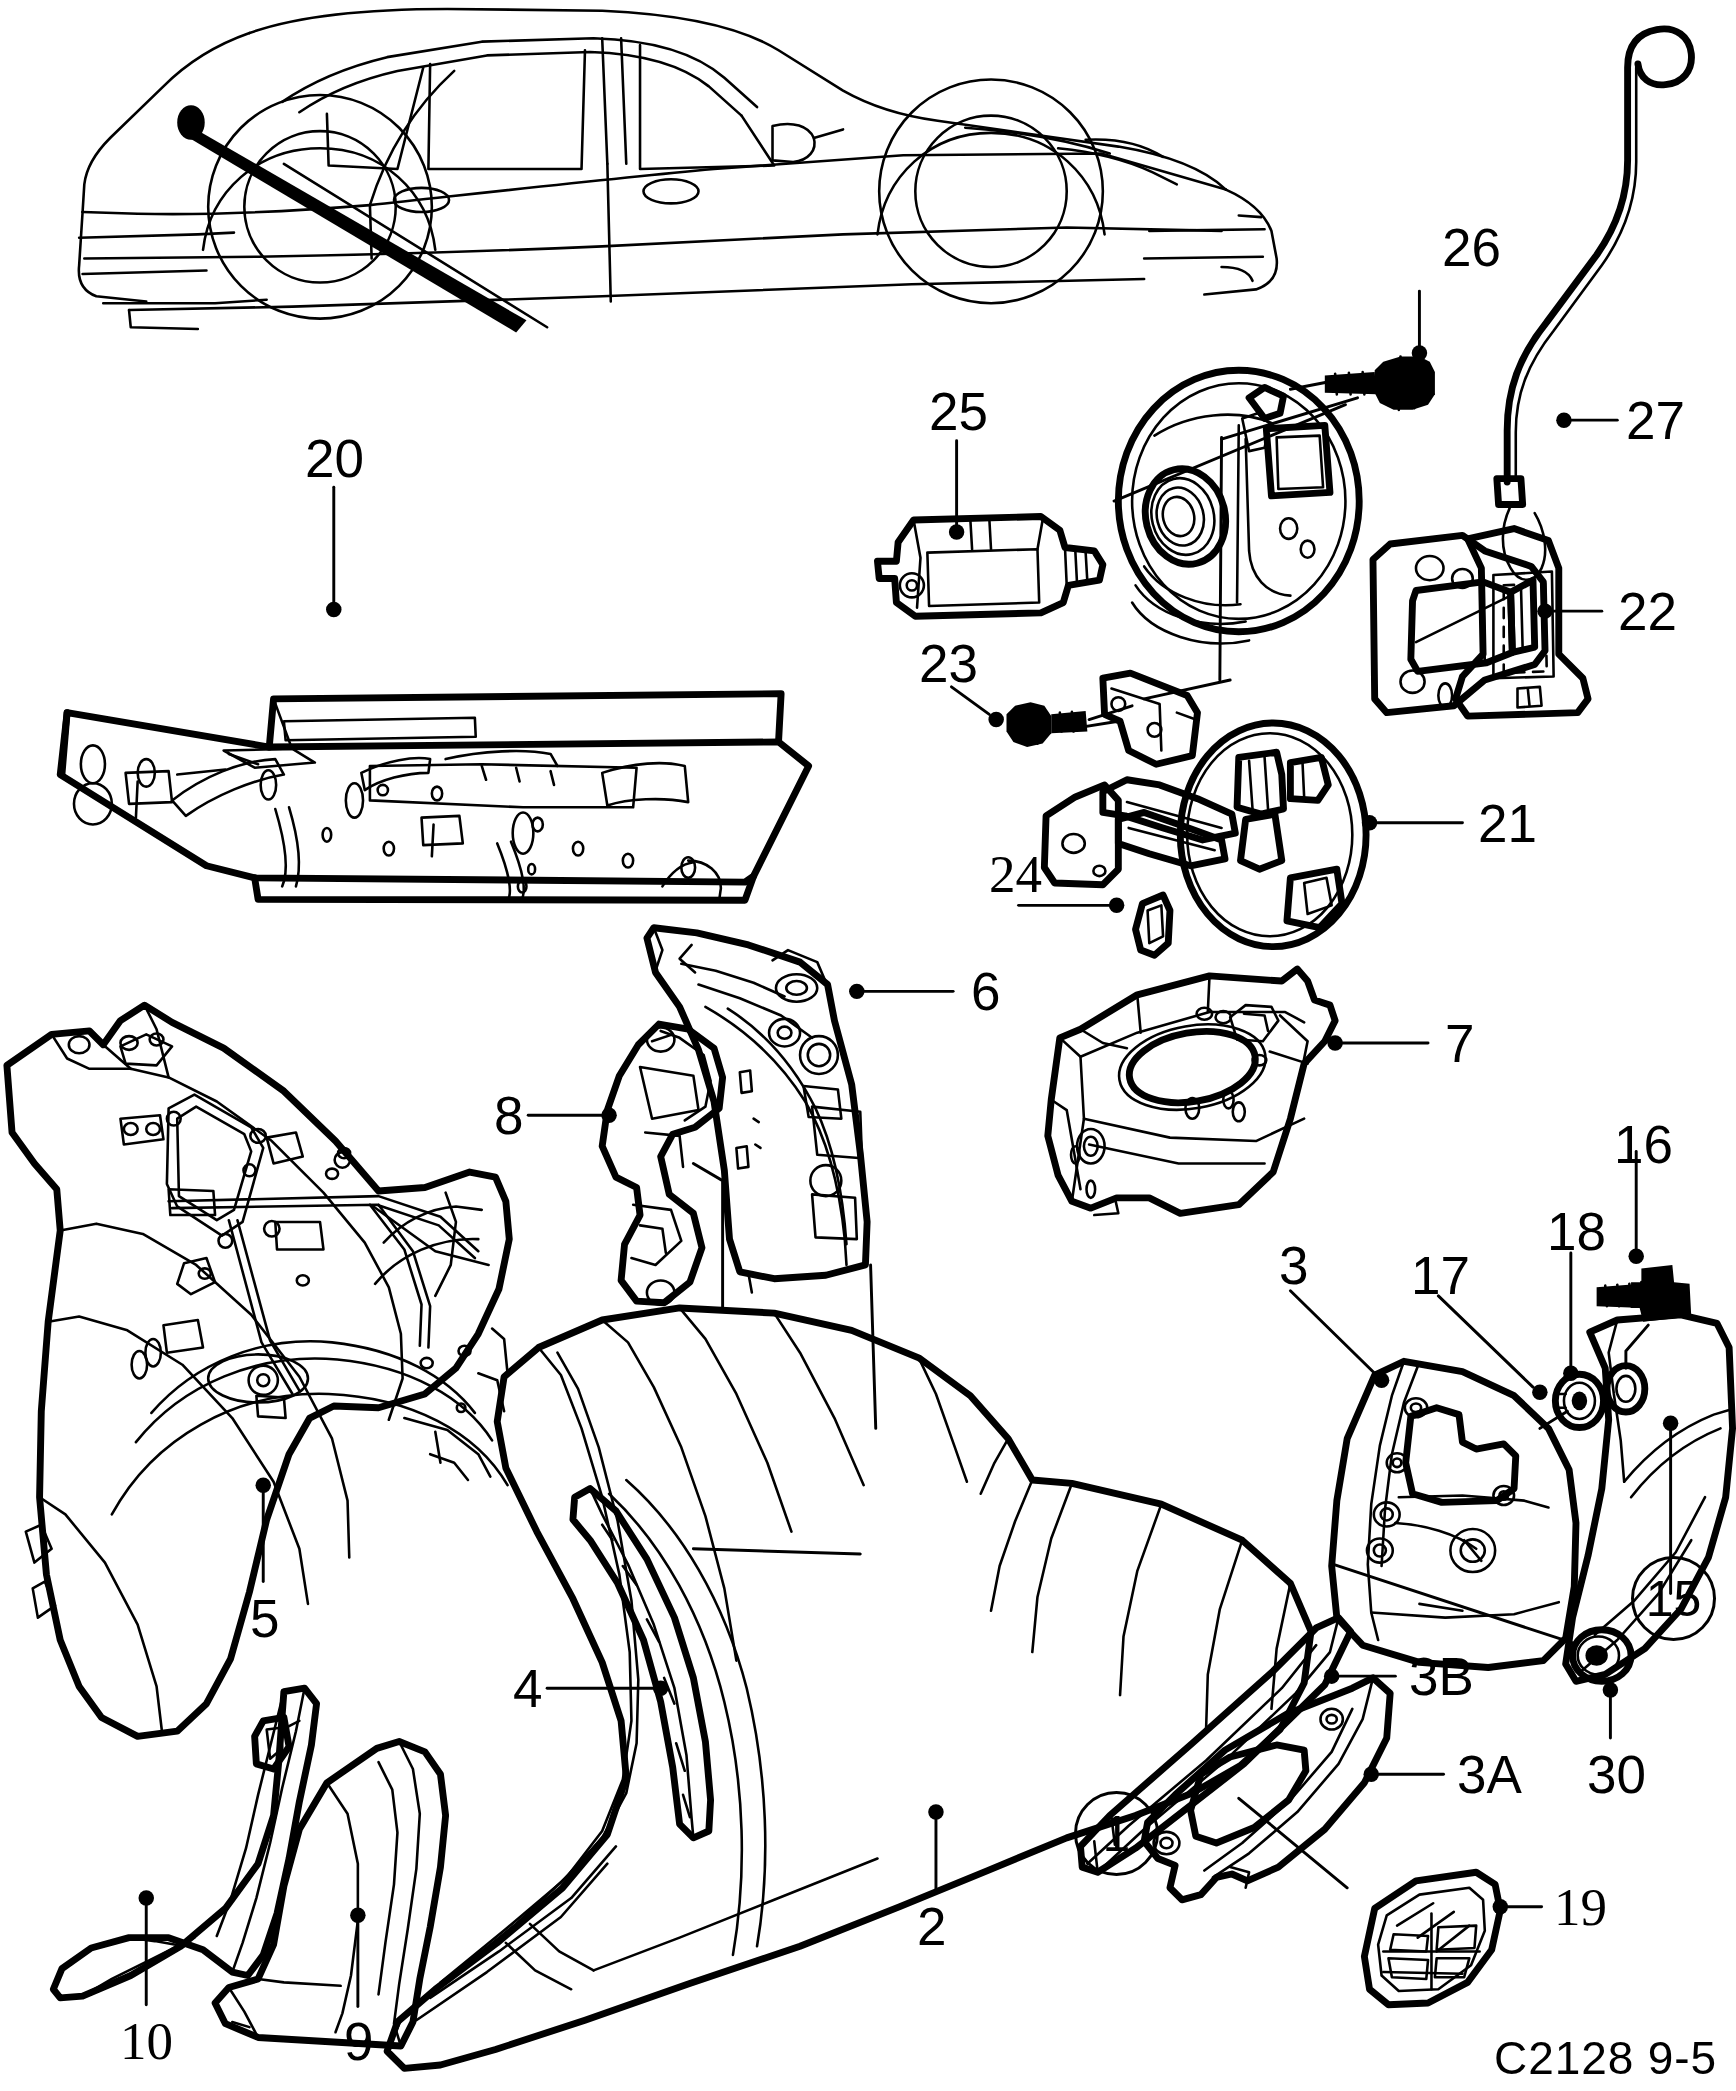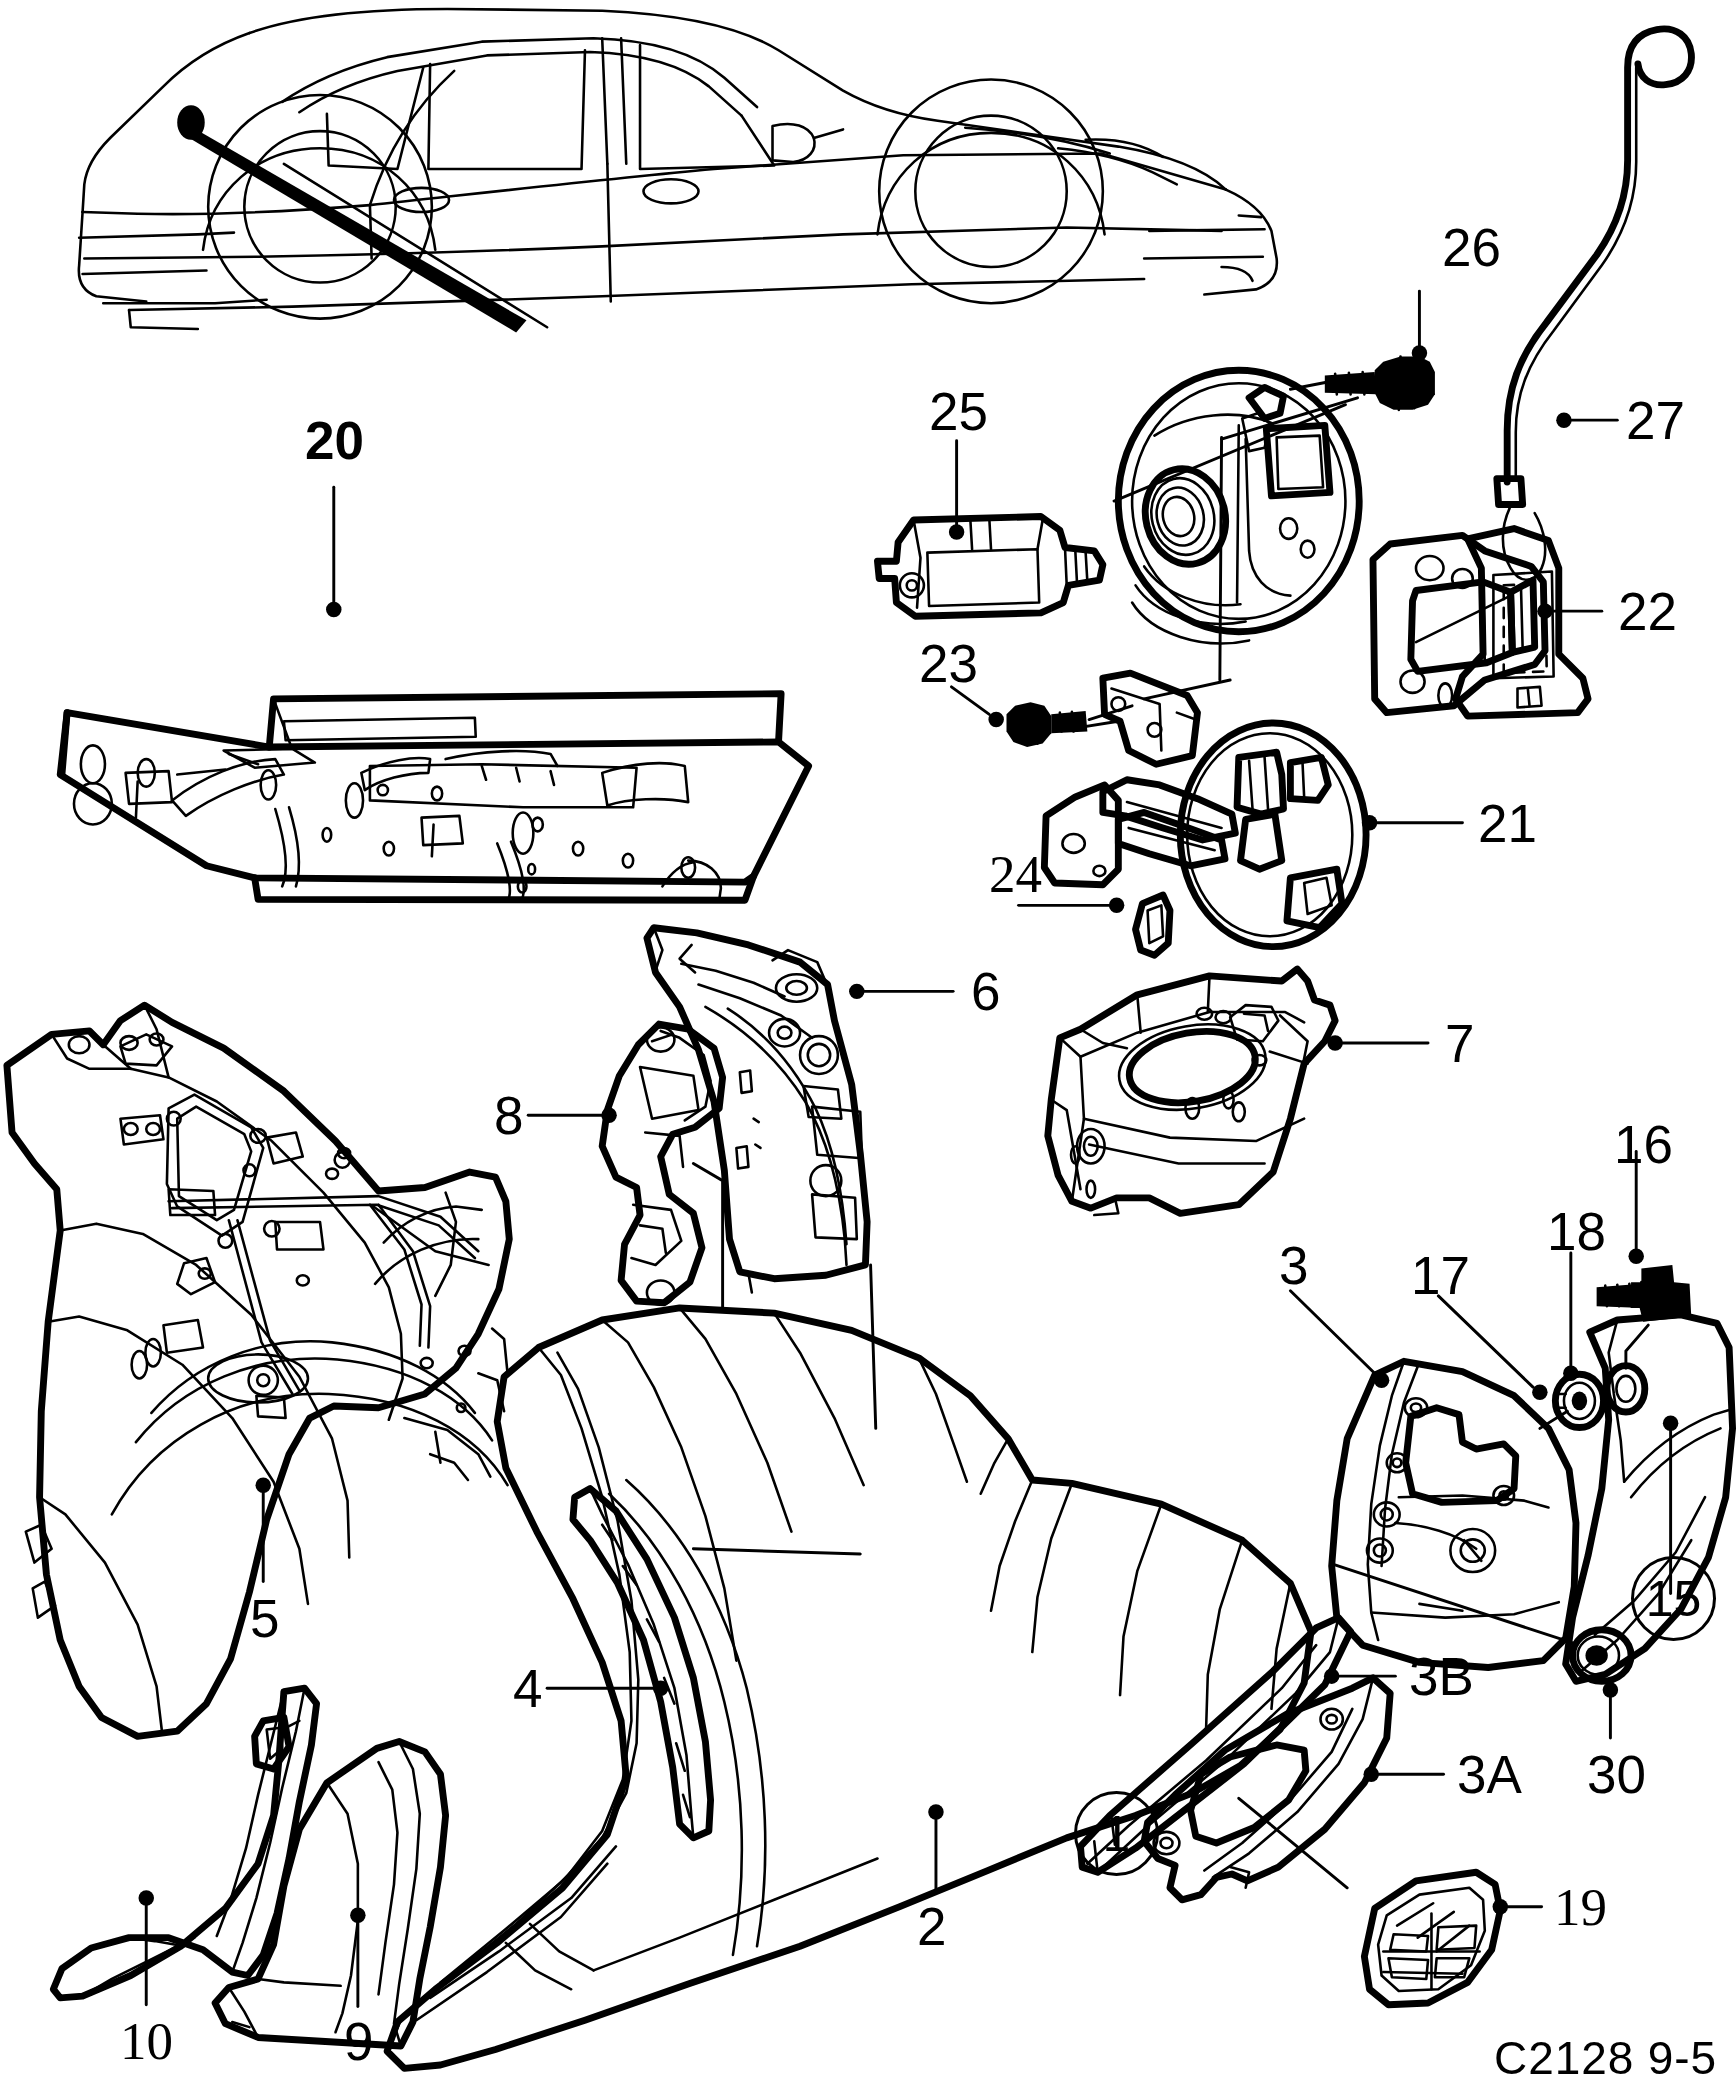--- a/index.html
+++ b/index.html
@@ -767,21 +767,21 @@
       <circle class="dot" cx="1548" cy="1948" r="9"></circle>
 
       <path class="lead" d="M1678,2062 L1602,2062"></path>
       <circle class="dot" cx="1594" cy="2062" r="9"></circle>
 
       <path class="lead" d="M1792,2216 L1752,2216"></path>
       <circle class="dot" cx="1744" cy="2216" r="9"></circle>
     </g>
   </svg>
 
-  <div class="callout" style="left:305px; top:414px;font-weight:bold;">20</div>
+  <div class="callout" style="left:305px; top:432px;">20</div>
 
   <div class="callout" style="left:929px; top:385px;">25</div>
 
   <div class="callout" style="left:1394px; top:221px;margin-left:48px;">26</div>
 
   <div class="callout" style="left:1626px; top:394px;">27</div>
 
   <div class="callout" style="left:1618px; top:585px;">22</div>
 
   <div class="callout" style="left:919px; top:637px;">23</div>

